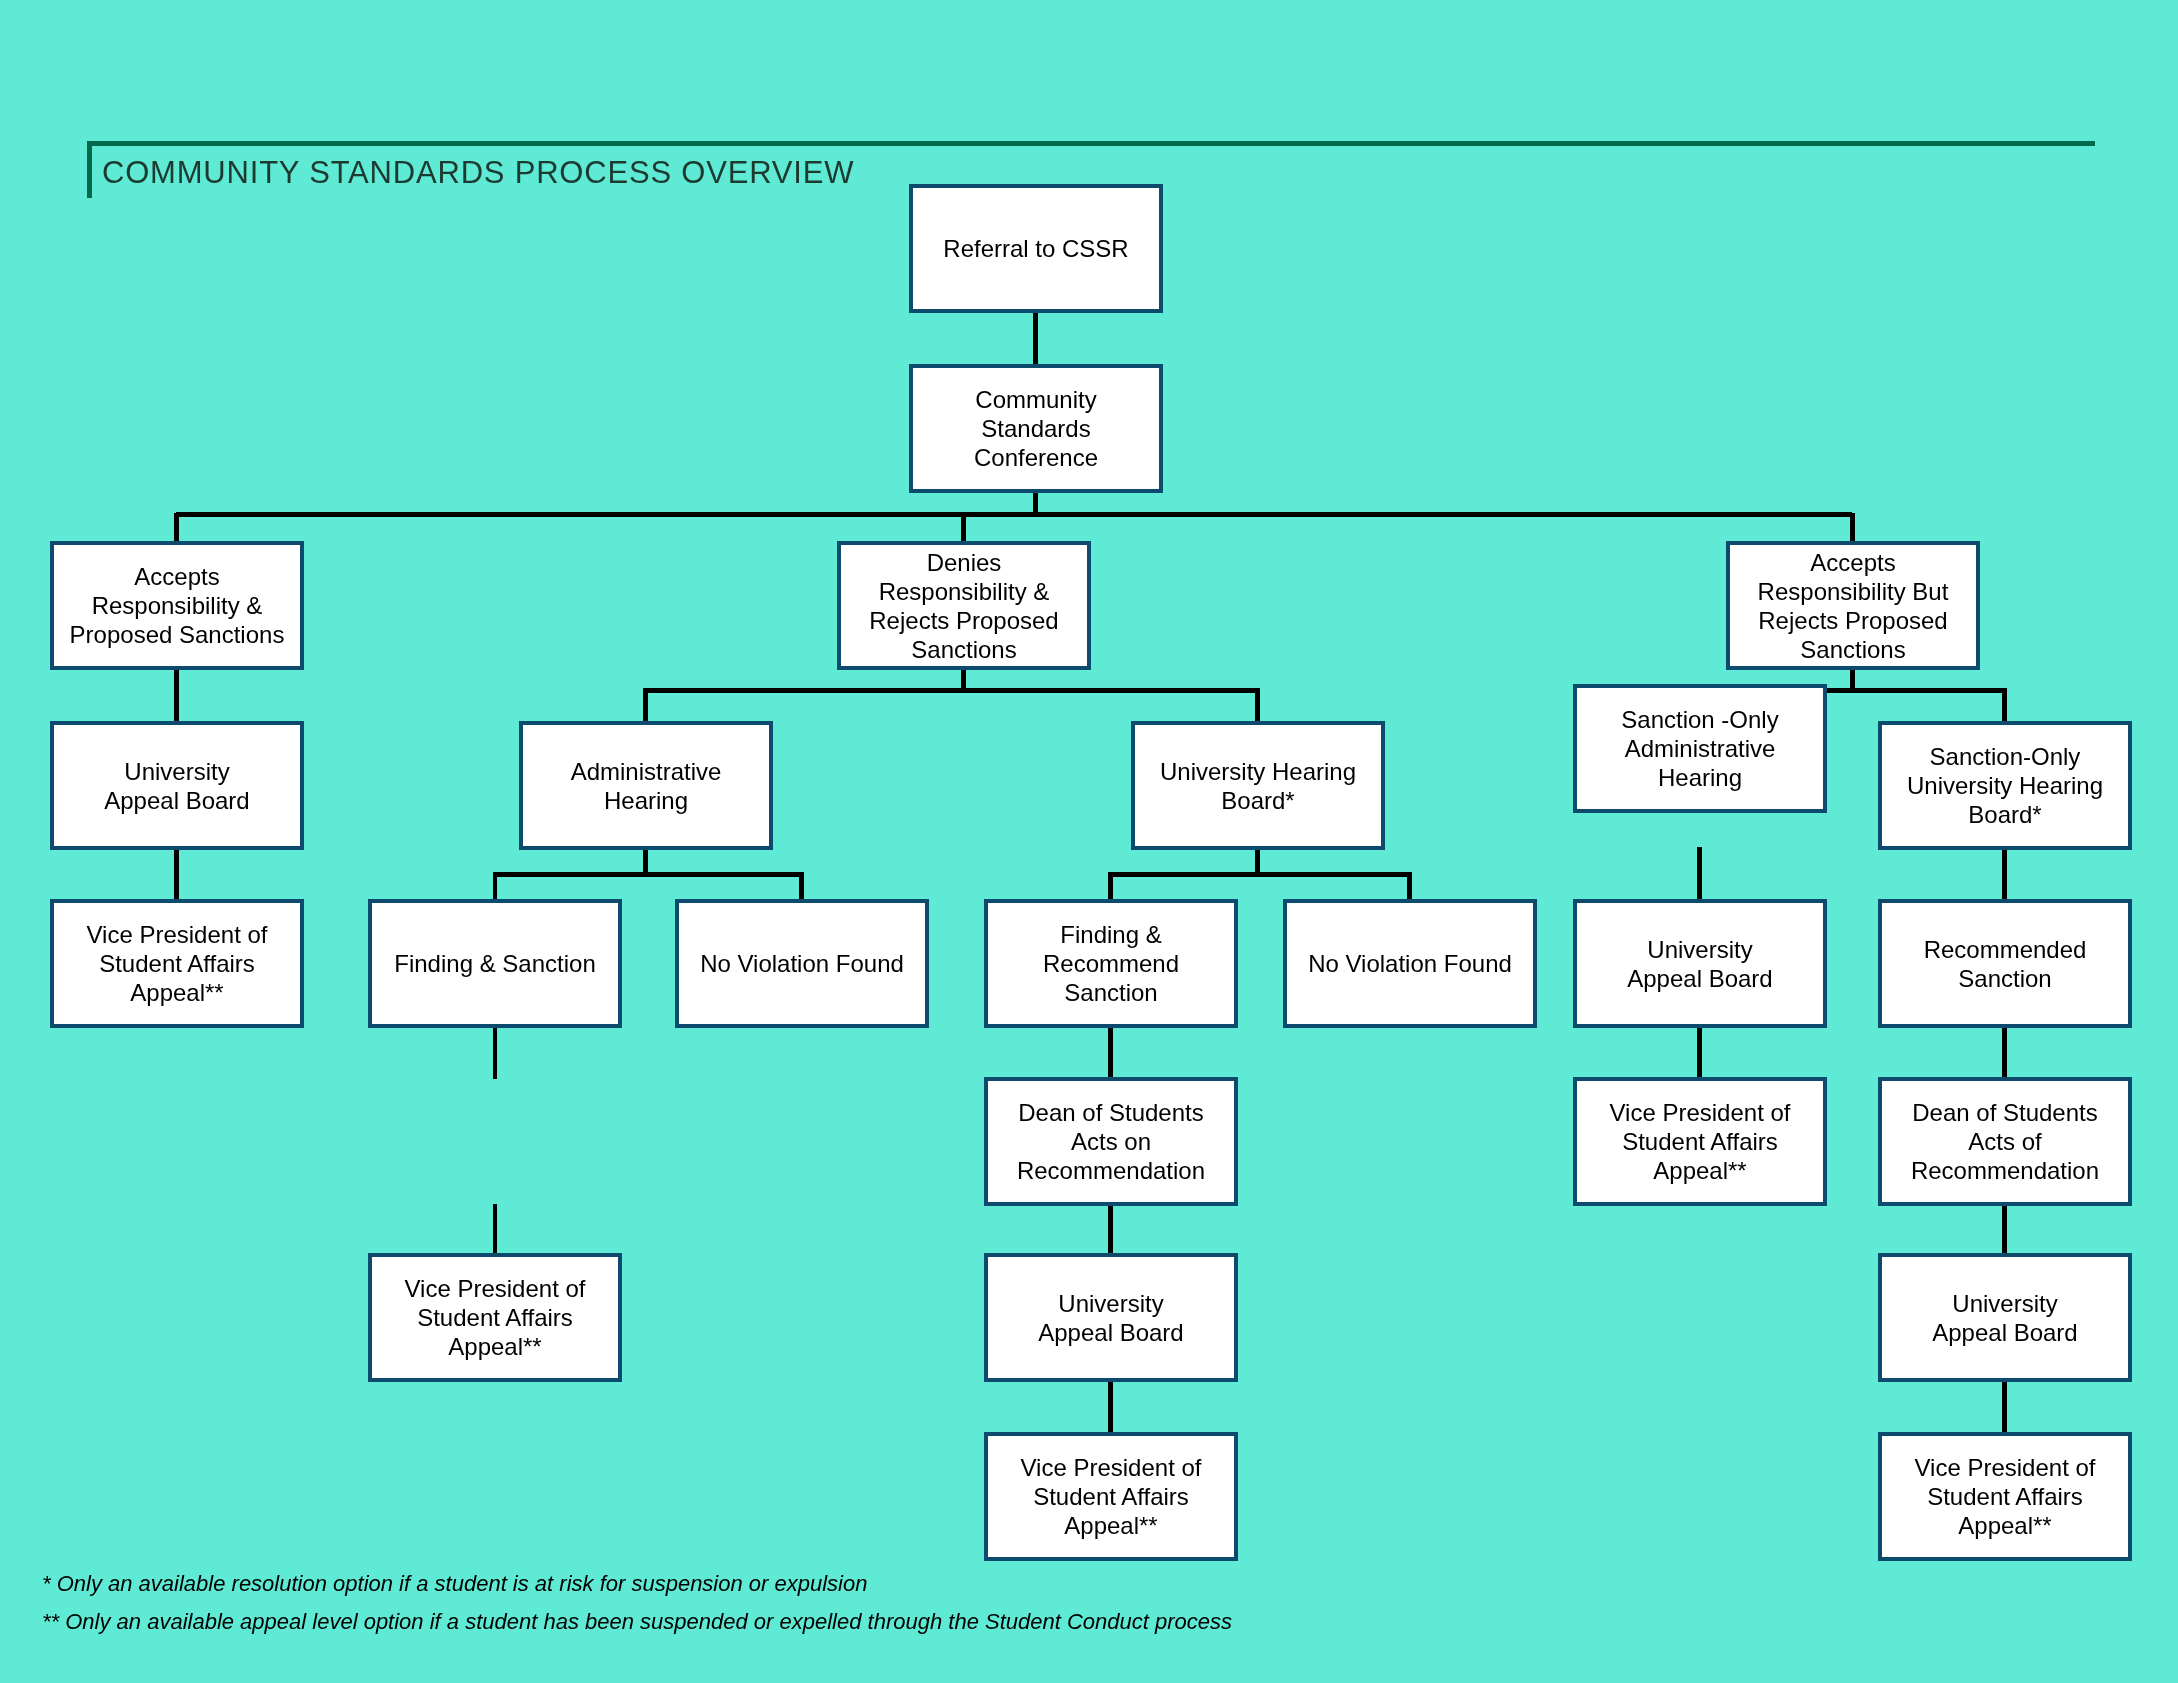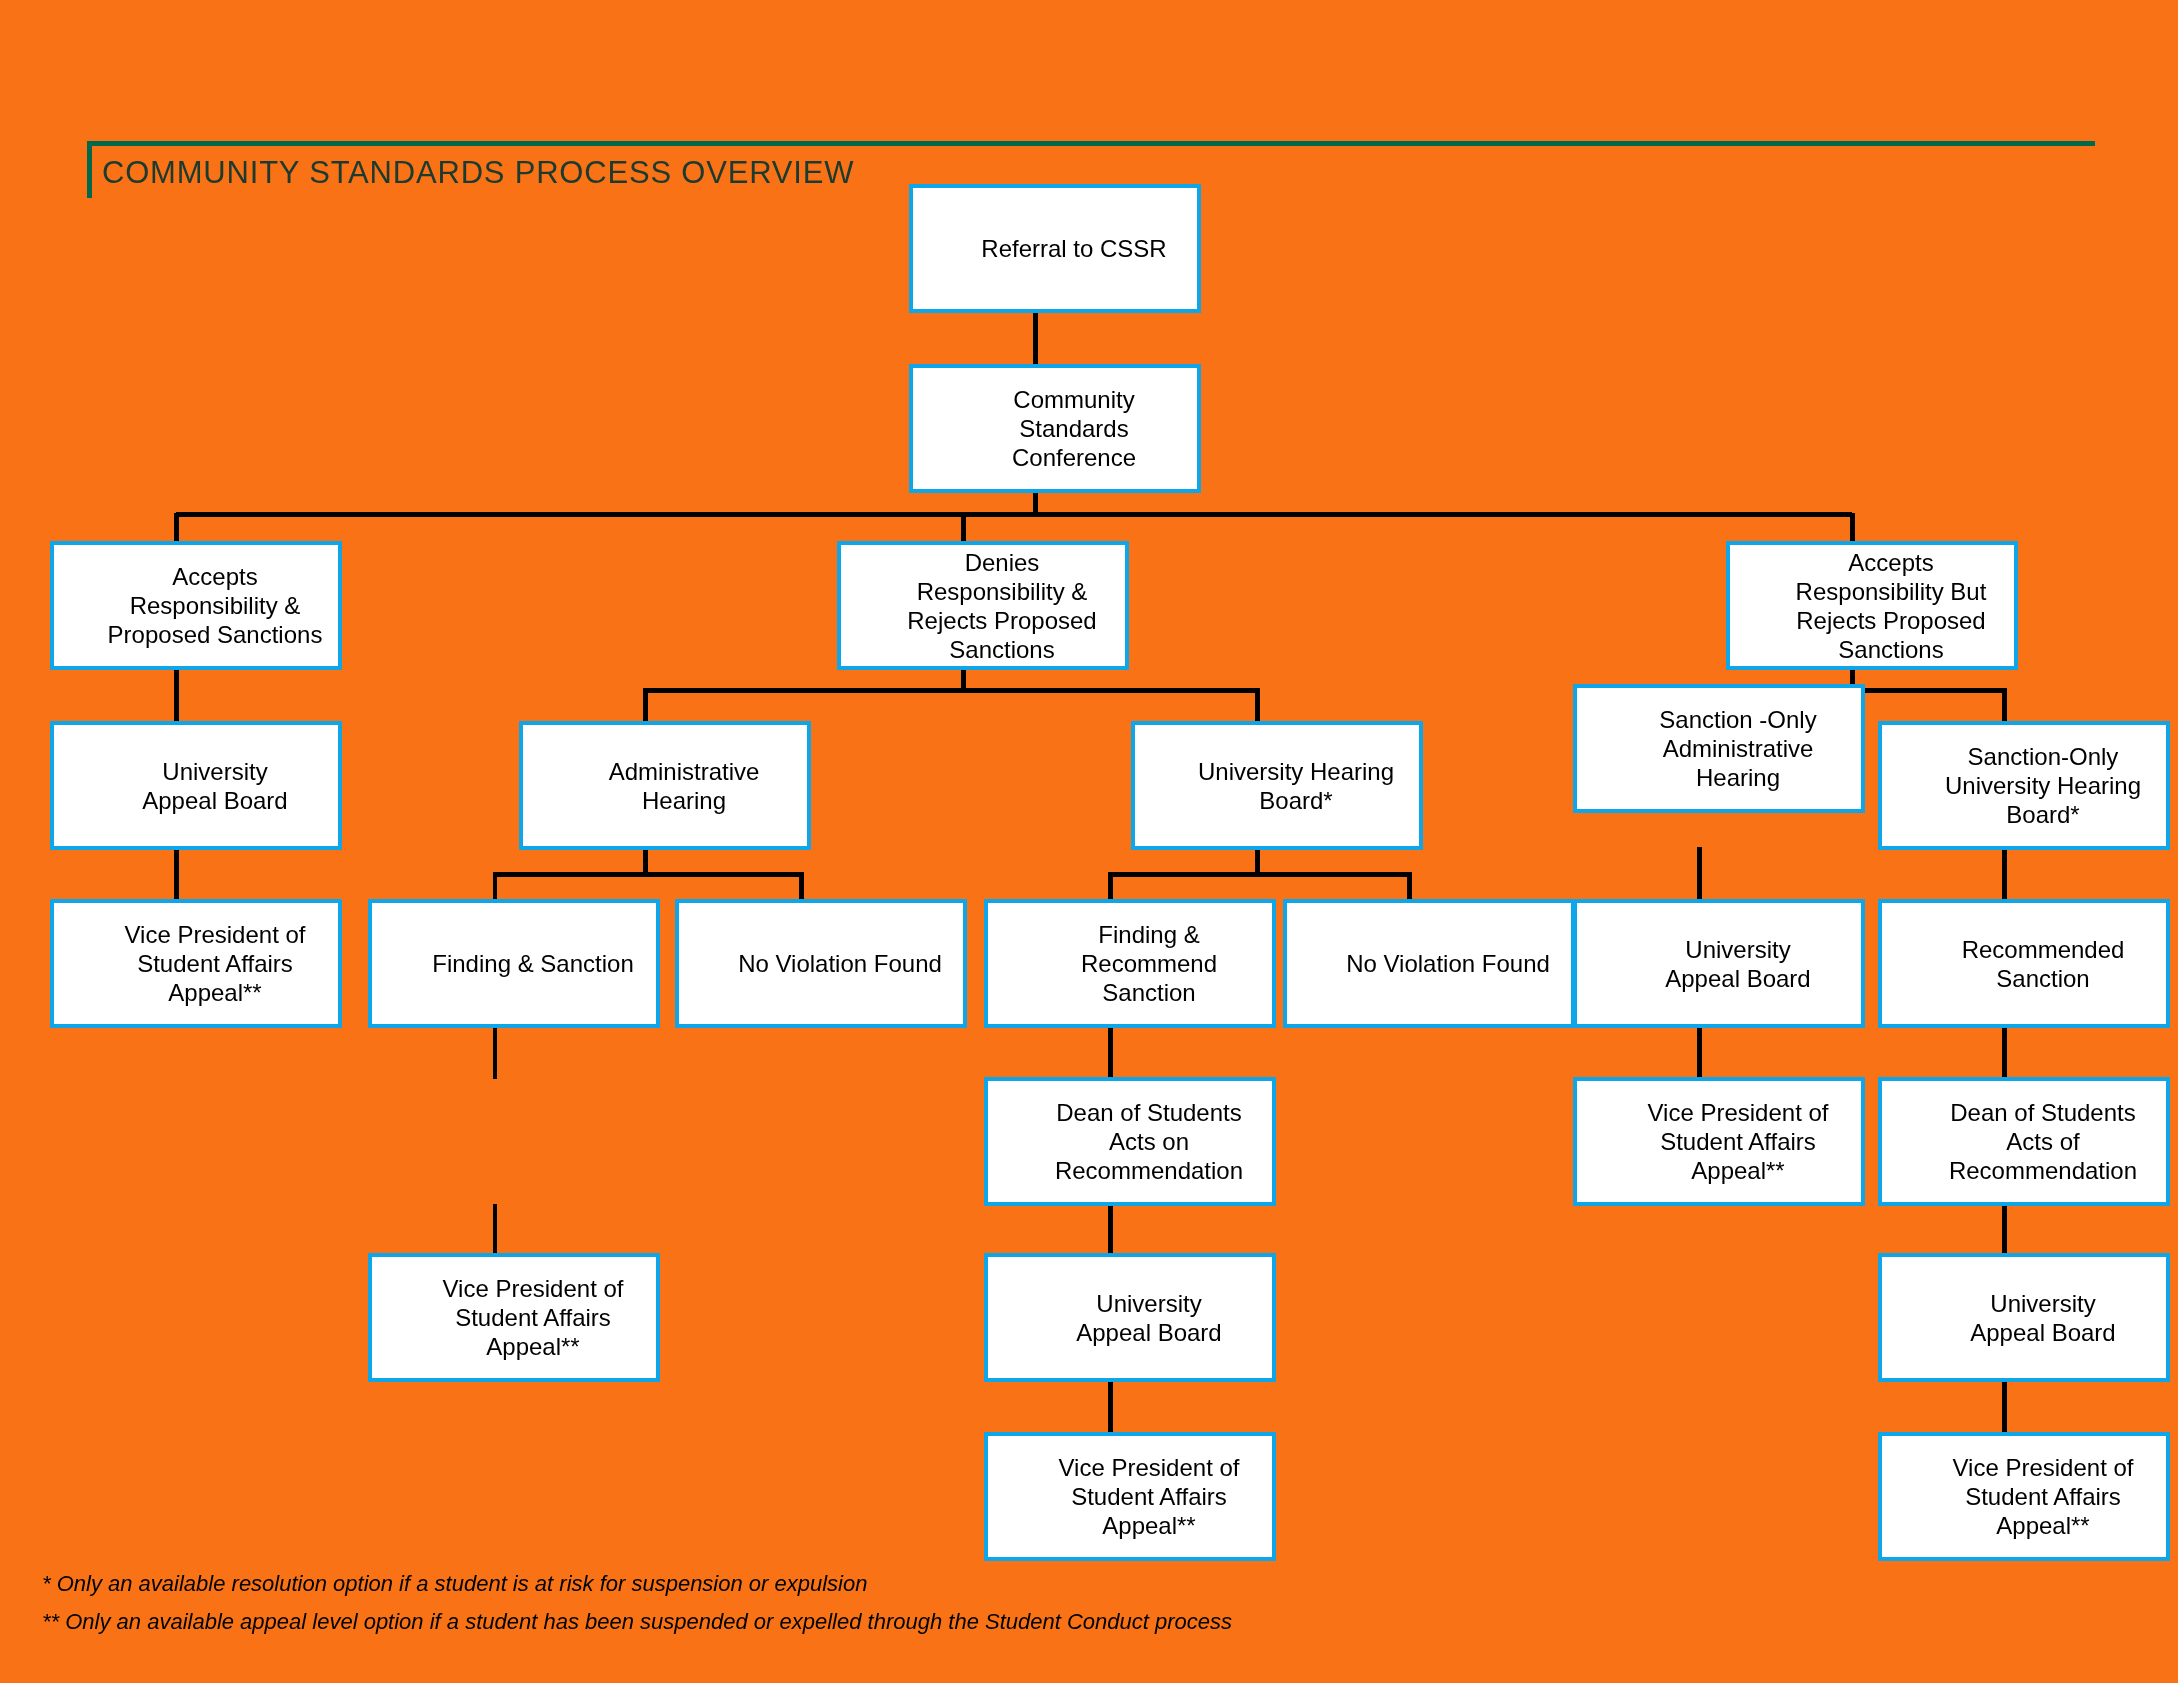--- a/index.html
+++ b/index.html
@@ -4,21 +4,21 @@
 <style>
   html, body {
     margin: 0;
     padding: 0;
     background: #ffffff;
   }
   #canvas {
     position: relative;
     width: 2178px;
     height: 1683px;
-    background: #f97316;
+    background: #5eead4;
     font-family: "Liberation Sans", sans-serif;
     overflow: hidden;
   }
   #title-rule-top {
     position: absolute;
     left: 87px;
     top: 141px;
     width: 2008px;
     height: 5px;
     background: #00694B;
@@ -49,32 +49,31 @@
     height: 1683px;
   }
   #connector-svg line {
     stroke: #000000;
     stroke-width: 5;
   }
   .node {
     position: absolute;
     width: 246px;          
     height: 121px;         
-    border: 4px solid #0ea5e9;
+    border: 4px solid #0c4a6e;
     background: #ffffff;
     display: flex;
     align-items: center;
     justify-content: center;
     text-align: center;
     font-size: 24px;
     line-height: 29px;
     color: #000000;
     white-space: pre-line;
     z-index: 2;
-    padding-left: 38px;
   }
   .footnote {
     position: absolute;
     left: 42px;
     font-size: 22px;
     font-style: italic;
     color: #000000;
     white-space: nowrap;
   }
 </style>

